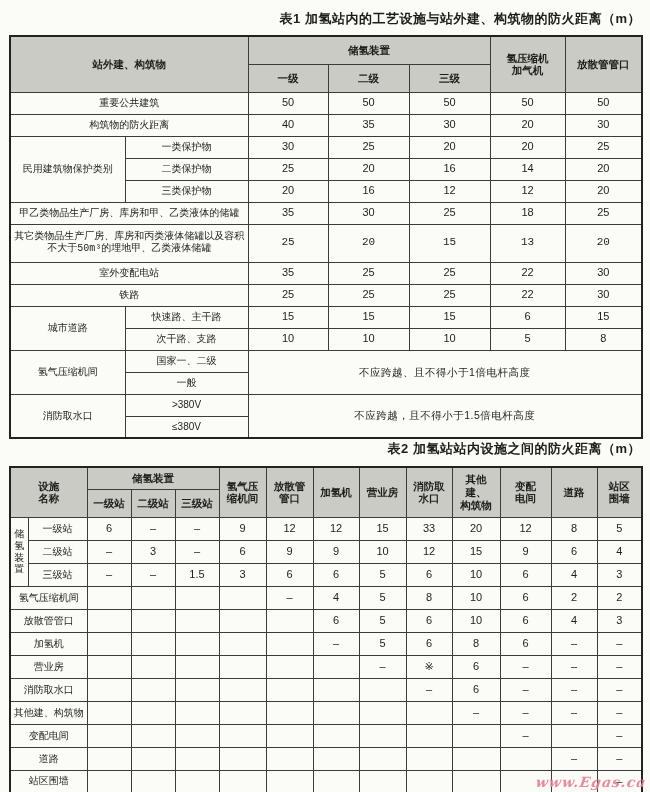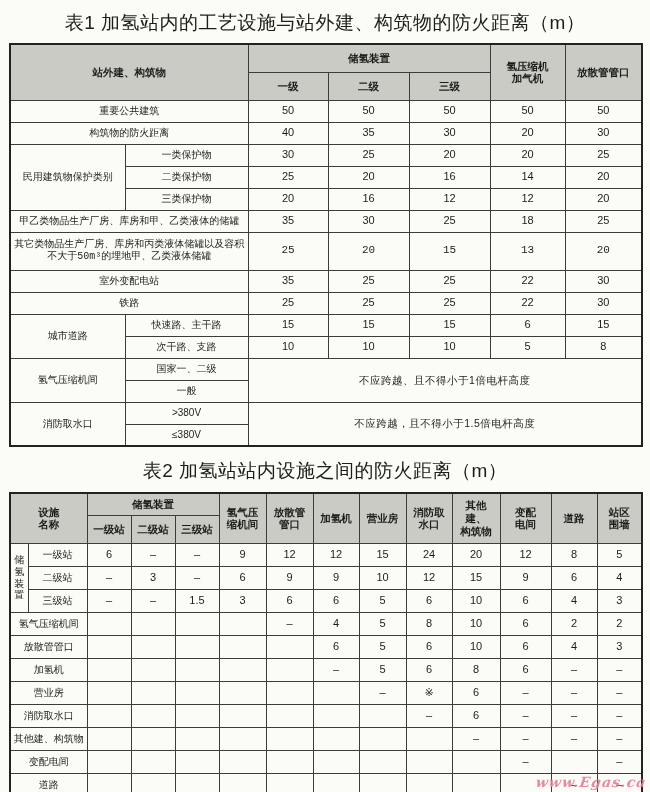--- a/index.html
+++ b/index.html
@@ -3,24 +3,24 @@
 <meta charset="utf-8">
 <style>
   html,body{margin:0;padding:0;}
   body{
     width:650px;height:792px;overflow:hidden;position:relative;
     background:#fbfbf8;color:#1d1d1a;
     font-family:"Liberation Sans","DejaVu Sans",sans-serif;
   }
   .doc{padding:4px 9px 0 9px;}
   .tbl-title{
-    font-size:19px;font-weight:normal;text-align:center;
+    font-size:13px;font-weight:bold;text-align:right;
     margin:6px 0 7px 0;letter-spacing:.5px;
   }
-  .tbl-title.second{margin-top:11px;margin-bottom:8px;}
+  .tbl-title.second{margin-top:1px;margin-bottom:8px;}
   table{
     border-collapse:collapse;table-layout:fixed;width:632px;
     border:2px solid #222220;
   }
   th,td{
     border:1px solid #3c3c38;
     text-align:center;vertical-align:middle;
     padding:1px 2px;font-size:11px;line-height:1.2;
     overflow:hidden;
   }
@@ -236,21 +236,21 @@
     <tr class="dr">
       <td rowspan="3" class="vg">储氢装置</td>
       <td class="sl">一级站</td>
       <td>6</td>
       <td>–</td>
       <td>–</td>
       <td>9</td>
       <td>12</td>
       <td>12</td>
       <td>15</td>
-      <td>24</td>
+      <td>33</td>
       <td>20</td>
       <td>12</td>
       <td>8</td>
       <td>5</td>
     </tr>
     <tr class="dr">
       <td class="sl">二级站</td>
       <td>–</td>
       <td>3</td>
       <td>–</td>

